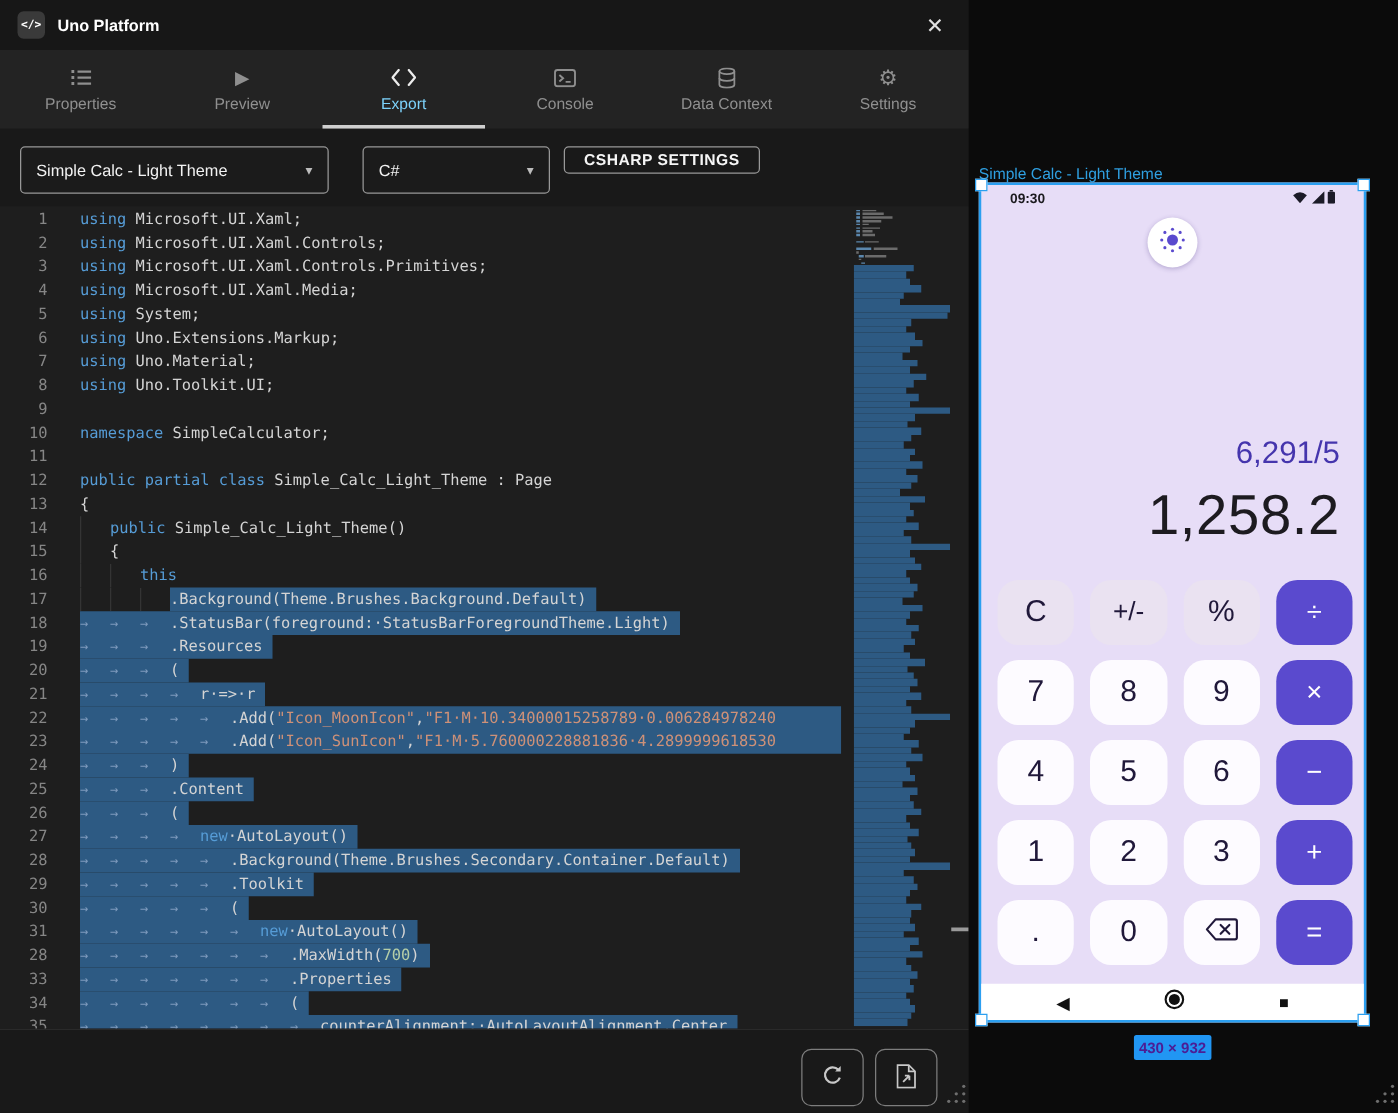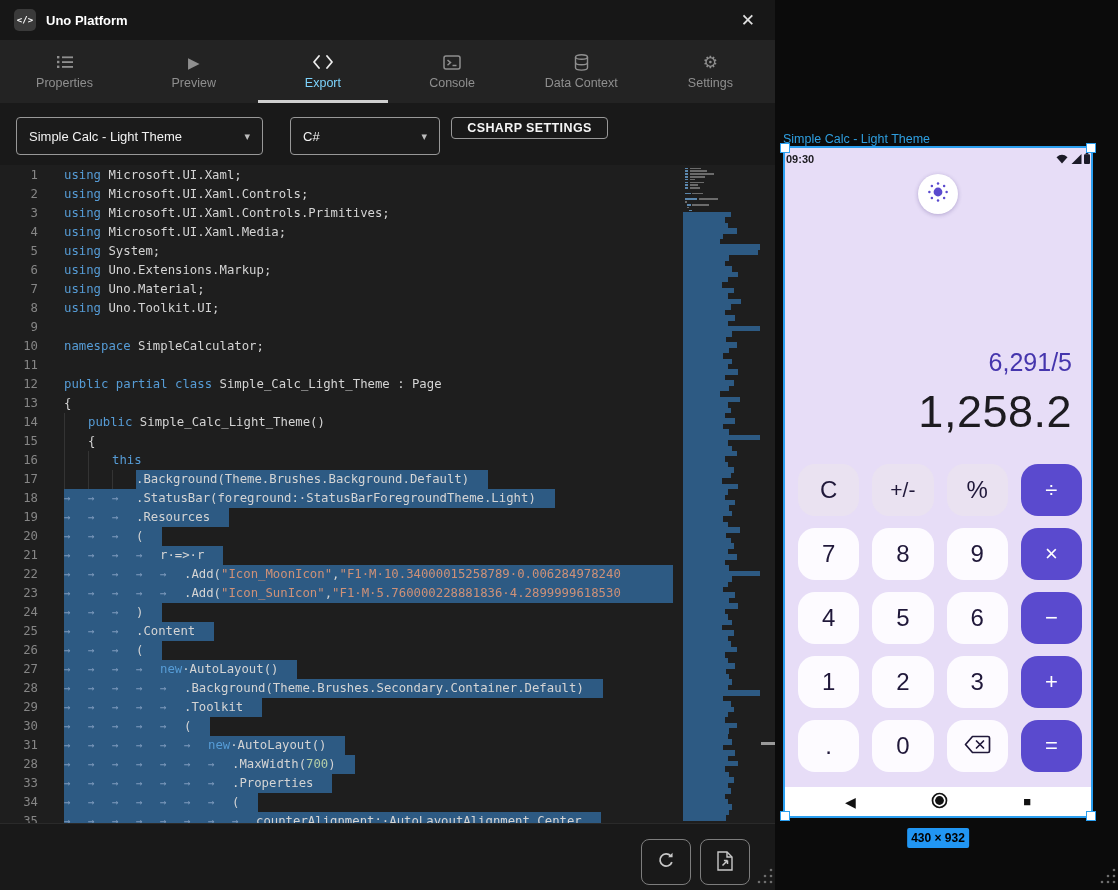--- a/index.html
+++ b/index.html
@@ -37,21 +37,21 @@
 
   
   .editor{position:absolute;top:165px;left:0;width:775px;height:658px;background:#1e1e1e;overflow:hidden;
           font-family:"DejaVu Sans Mono",monospace;font-size:12.3px;}
   .code{position:absolute;top:1px;left:0;width:673px;height:100%;overflow:hidden;}
   .line{display:flex;height:19px;line-height:19px;white-space:pre;}
   .gutter-num{width:38px;flex:none;text-align:right;color:#868686;}
   .lc{margin-left:26px;display:flex;flex:1;min-width:0;}
   .iu{display:inline-block;width:24px;flex:none;box-shadow:inset 1px 0 0 #343434;}
   .iu.ar{box-shadow:none;color:#7e9bbd;font-size:11px;}
-  .hl{background:var(--sel,#2d5a83);padding-right:19px;display:flex;}
+  .hl{background:var(--sel,#2d5a83);padding-right:8px;display:flex;}
   .hl.edge{flex:1;padding-right:0;overflow:hidden;}
   .tk{color:var(--c-kw,#569cd6);} .tp{color:#d4d4d4;} .ts{color:#ce9178;} .tn{color:#b5cea8;}
 
   .minimap{position:absolute;top:2px;left:683px;width:77px;height:654px;overflow:hidden;}
   .mm-row{height:2.8px;position:relative;}
   .mm-b{position:absolute;top:.6px;height:1.7px;}
   .mm-sel{background:var(--sel,#2d5a83);}
   .scroll-thumb{position:absolute;left:761px;top:577px;width:14px;height:3px;background:#9a9a9a;}
 
   .editor-footer{position:absolute;bottom:0;left:0;width:775px;height:67px;background:#191919;
@@ -63,21 +63,21 @@
 
   
   .right-panel{position:absolute;left:775px;top:0;width:343px;height:890px;background:#0b0b0b;}
   .phone-label{position:absolute;left:8px;top:132px;color:#2f9fe0;font-size:12.5px;white-space:nowrap;}
   .phone{position:absolute;left:8px;top:146px;width:310px;height:672px;background:var(--phonebg,#e7ddf7);
          border:2px solid var(--accent,#2b9ff0);}
   .hd{position:absolute;width:10px;height:10px;background:#fff;border:1.5px solid var(--accent,#2b9ff0);z-index:5;}
   .hd.tl{left:-5px;top:-5px;} .hd.tr{right:-5px;top:-5px;}
   .hd.bl{left:-5px;bottom:-5px;} .hd.br{right:-5px;bottom:-5px;}
 
-  .sbar{height:22px;display:flex;align-items:center;padding:0 1px;color:#1c1b1f;
+  .sbar{height:22px;display:flex;align-items:center;padding:0 23px;color:#1c1b1f;
         font-size:11px;font-weight:bold;}
   .sbar .sicons{margin-left:auto;display:flex;align-items:flex-end;gap:2.5px;}
 
   .sun-btn{position:absolute;top:26px;left:50%;transform:translateX(-50%);width:40px;height:40px;
         border-radius:50%;background:#fff;box-shadow:0 1px 4px rgba(60,40,120,.3);
         display:flex;align-items:center;justify-content:center;cursor:pointer;}
 
   .calc-display{position:absolute;top:200px;right:19px;text-align:right;}
   .expr{font-size:25px;color:#4535ad;}
   .result{font-size:45px;color:#1d1b20;margin-top:9px;letter-spacing:.5px;}
@@ -88,21 +88,21 @@
        display:flex;align-items:center;justify-content:center;cursor:pointer;
        font-family:"Liberation Sans",sans-serif;}
   .key.tonal{background:#eae2f1;}
   .key.primary{background:var(--purple,#5a4ace);color:#fff;font-size:22px;}
 
   .navbar{position:absolute;bottom:0;left:0;right:0;height:29px;background:#fff;
           display:flex;align-items:center;justify-content:space-between;padding:0 60px;}
   .nav-glyph{color:#111;line-height:1;cursor:pointer;}
 
   .size-badge{position:absolute;left:163px;top:828px;transform:translateX(-50%);
-      background:var(--badge,#2196f3);color:#000000;font-size:12px;font-weight:bold;
+      background:var(--badge,#2196f3);color:#4c1d95;font-size:12px;font-weight:bold;
       padding:3px 4px;border-radius:2px;white-space:nowrap;}
 </style>
 </head>
 <body>
 
 <div class="left-window">
 
   <div class="titlebar">
     <span class="app-logo">&lt;/&gt;</span>
     <span class="window-title">Uno Platform</span>

